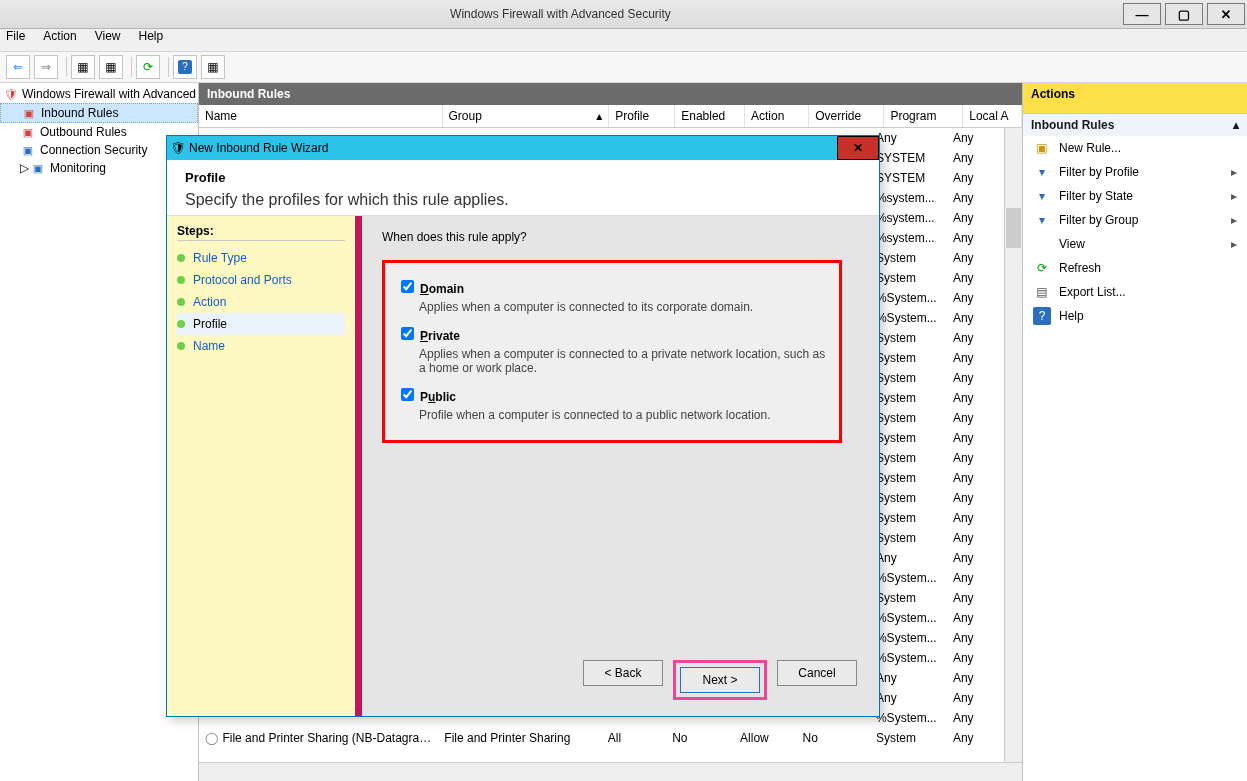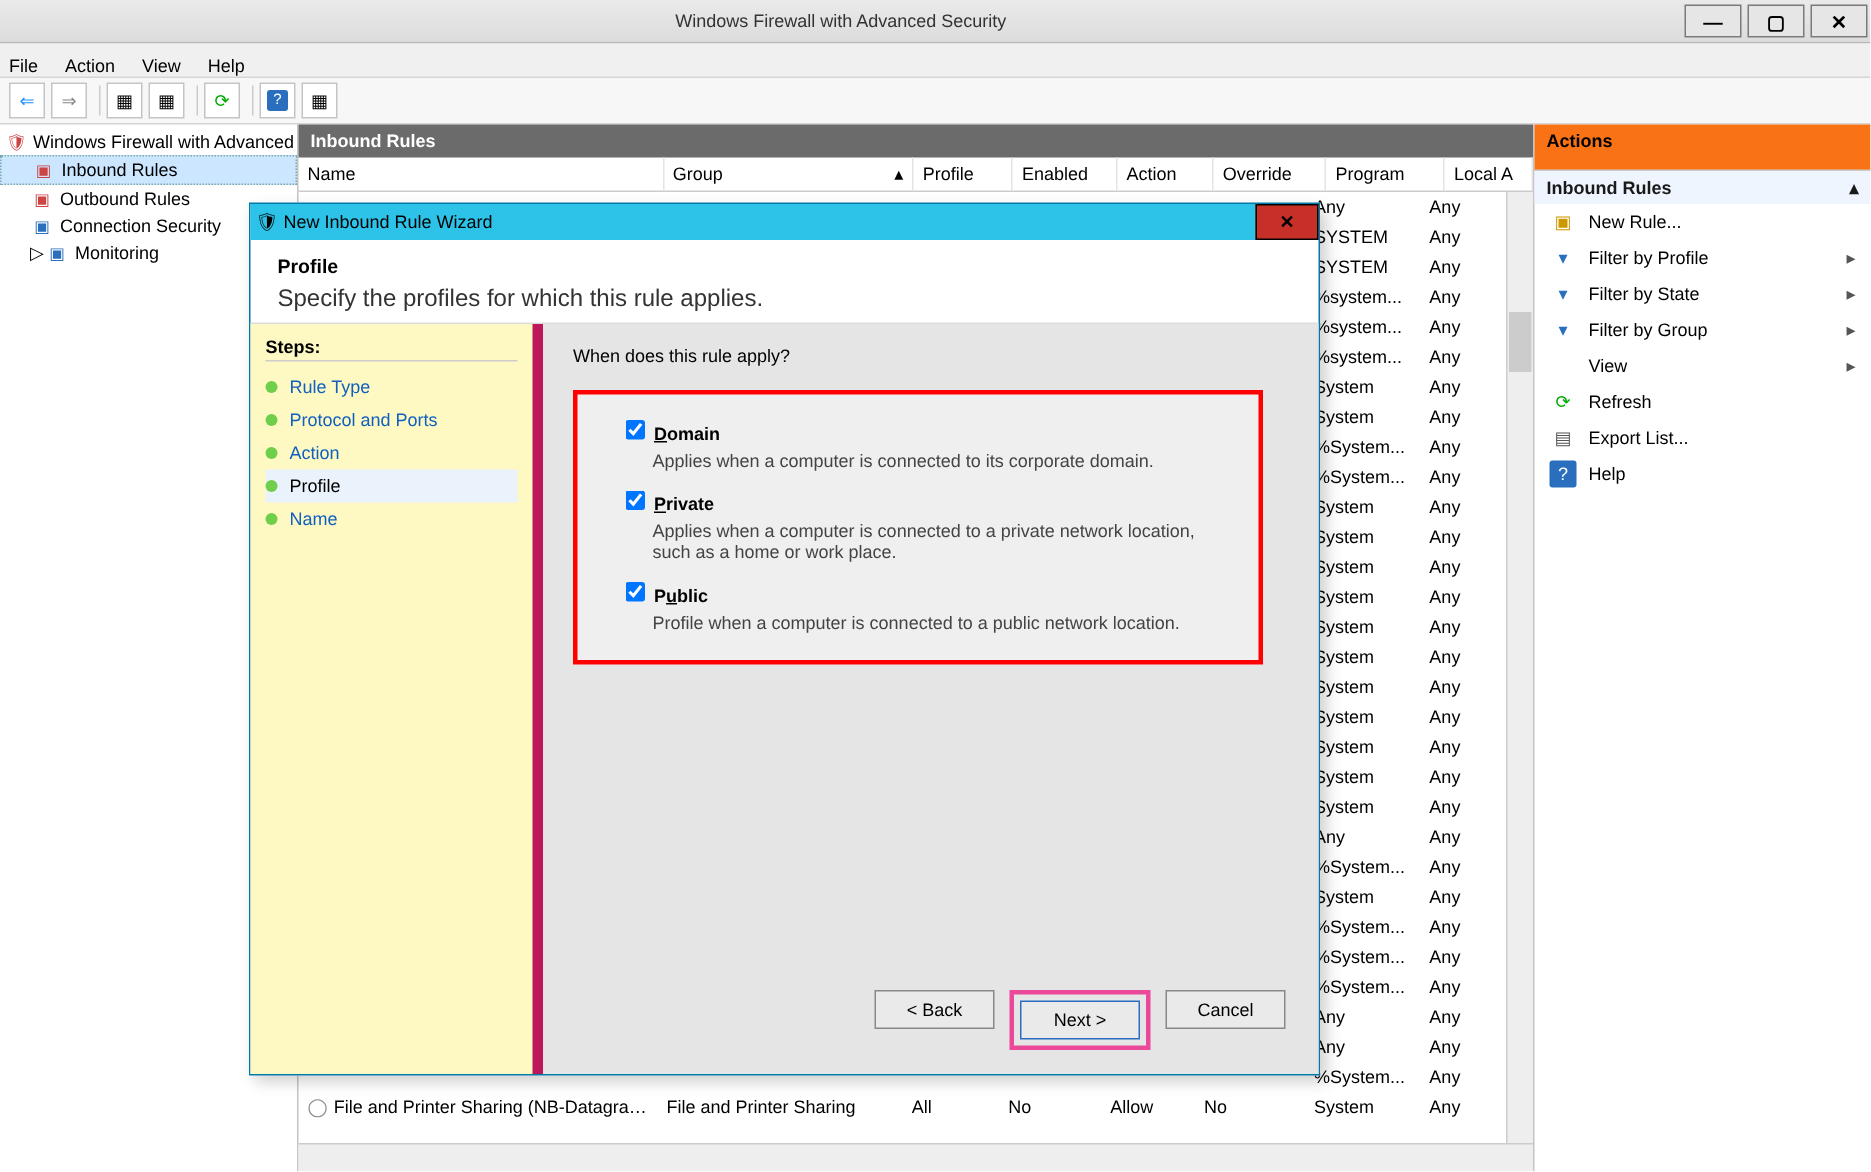--- a/index.html
+++ b/index.html
@@ -5,21 +5,21 @@
 html,body{margin:0;padding:0;font-family:"Segoe UI",Tahoma,sans-serif;font-size:12px;color:#000;background:#fff;overflow:hidden}
 .window{width:1247px;height:781px;position:relative;background:#fff;display:flex;flex-direction:column}
 
 
 .titlebar{height:28px;background:linear-gradient(#eaeaea,#dcdcdc);display:flex;align-items:center;border-bottom:1px solid #b5b5b5}
 .titlebar .title{flex:1;text-align:center;font-size:12px;color:#333}
 .titlebar .winbtns{display:flex}
 .winbtn{width:36px;height:20px;margin:2px;border:1px solid #7a7a7a;background:#e6e6e6;display:flex;align-items:center;justify-content:center;font-weight:bold;font-size:13px}
 
 
-.menubar{height:22px;background:#f0f0f0;display:flex;align-items:flex-end;padding:0 6px;border-bottom:1px solid #d5d5d5}
+.menubar{height:22px;background:#f0f0f0;display:flex;align-items:flex-start;padding:0 6px;border-bottom:1px solid #d5d5d5}
 .menubar span{margin-right:18px}
 
 
 .toolbar{height:30px;background:#f7f7f7;display:flex;align-items:center;padding:0 6px;border-bottom:1px solid #d5d5d5}
 .tb-btn{width:22px;height:22px;margin-right:4px;border:1px solid #c4c4c4;background:#fff;display:flex;align-items:center;justify-content:center;font-size:12px}
 .tb-sep{width:1px;height:20px;background:#ccc;margin:0 4px}
 
 
 .main{flex:1;display:flex;min-height:0}
 .tree{width:198px;border-right:1px solid #c4c4c4;overflow:auto;padding:2px 0}
@@ -31,21 +31,21 @@
 .mid{flex:1;display:flex;flex-direction:column;min-width:0;position:relative}
 .mid-head{height:22px;background:#6b6b6b;color:#fff;display:flex;align-items:center;padding:0 8px;font-weight:bold}
 .colhdr{height:22px;display:flex;border-bottom:1px solid #ccc;font-size:12px}
 .colhdr .col{padding:2px 6px;border-right:1px solid #e4e4e4;display:flex;align-items:center}
 .rows{flex:1;overflow:auto;position:relative}
 .row{display:flex;height:20px;align-items:center}
 .row .col{padding:0 6px;overflow:hidden;text-overflow:ellipsis;white-space:nowrap}
 .hscroll-mid{height:18px;background:#eee;border-top:1px solid #ccc}
 
 .actions{width:224px;border-left:1px solid #c4c4c4;display:flex;flex-direction:column}
-.actions-head{height:22px;background:#f97316;border-bottom:1px solid #ccc;padding:4px 8px;font-weight:bold}
+.actions-head{height:22px;background:#fde047;border-bottom:1px solid #ccc;padding:4px 8px;font-weight:bold}
 .actions-sub{background:#eef5ff;color:#1a1a1a;padding:4px 8px;font-weight:bold;display:flex;align-items:center}
 .actions-sub .chev{margin-left:auto}
 .action-item{display:flex;align-items:center;height:24px;padding:0 10px}
 .action-item .aico{width:18px;height:18px;margin-right:8px;display:flex;align-items:center;justify-content:center;font-size:12px}
 .action-item .arrow{margin-left:auto;color:#555}
 
 
 .dialog{position:absolute;left:166px;top:135px;width:712px;height:580px;border:1px solid #0078a8;background:#fff;box-shadow:4px 4px 10px rgba(0,0,0,.2);z-index:10}
 .dlg-title{height:24px;background:#2dc3e8;display:flex;align-items:center}
 .dlg-title .ico{width:22px;display:flex;justify-content:center}
@@ -57,21 +57,21 @@
 .dlg-header p{margin:6px 0 0;font-size:16px;color:#333}
 .dlg-split{flex:1;display:flex;border-top:1px solid #ddd;min-height:0}
 .dlg-steps{width:168px;background:#fef9c3;border-right:7px solid #be185d;padding:8px 10px}
 .dlg-steps h4{margin:0 0 6px;font-size:12px;font-weight:bold;border-bottom:1px solid #ccc;padding-bottom:2px}
 .step{display:flex;align-items:center;height:22px;color:#1060c0;cursor:default}
 .step.cur{background:#eaf2fb;color:#000}
 .step .bullet{width:8px;height:8px;border-radius:4px;background:#6fcf4a;margin-right:8px}
 .dlg-content{flex:1;padding:14px 20px;position:relative;background:#e5e5e5}
 .dlg-content .q{margin-bottom:16px}
 .profiles-box{border:3px solid #f00;padding:8px 12px;width:430px;background:#efefef}
-.chk{margin:6px 16px}
+.chk{margin:6px 0}
 .chk label{font-weight:bold}
 .chk input{margin-right:6px}
 .chk .desc{margin:4px 0 10px 22px;color:#444;font-size:12px}
 .dlg-btns{position:absolute;right:22px;bottom:16px;display:flex;gap:10px}
 .btn{width:78px;height:24px;border:1px solid #888;background:#eaeaea;display:flex;align-items:center;justify-content:center}
 .btn.primary{border:1px solid #2a6fbd}
 .next-hl{border:3px solid #ec4899;padding:4px}
 
 
 .c-name{width:252px}

